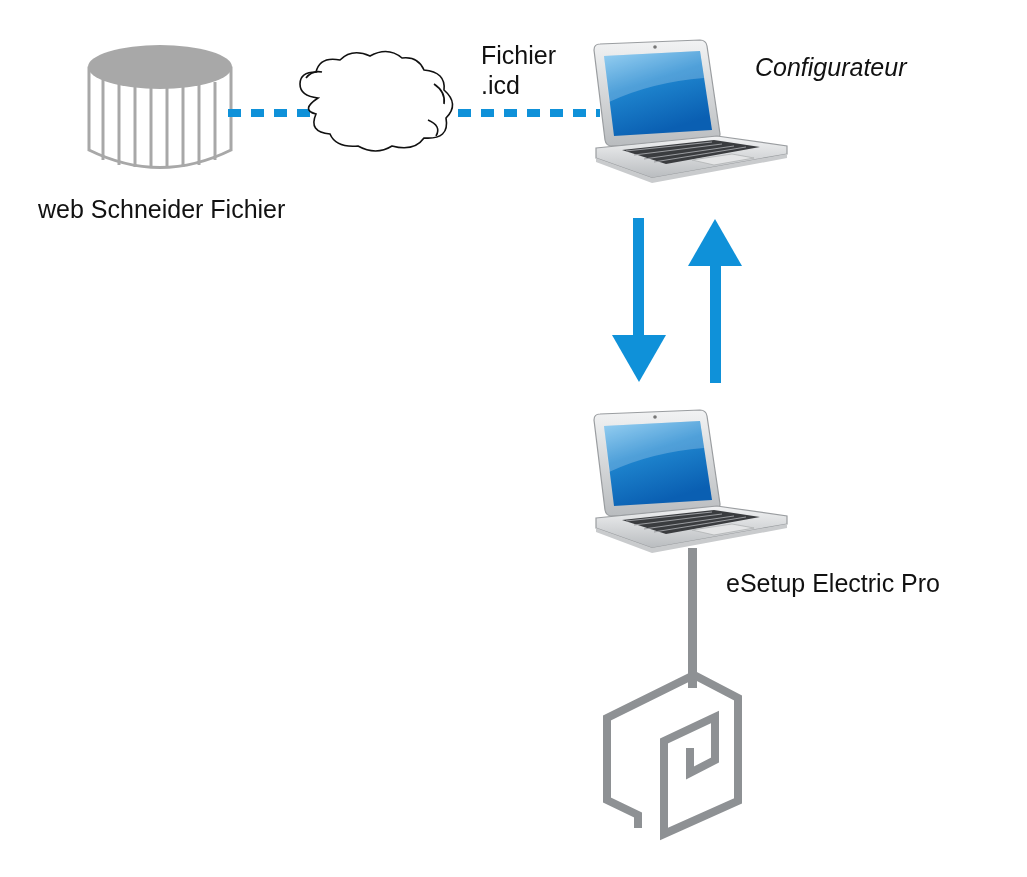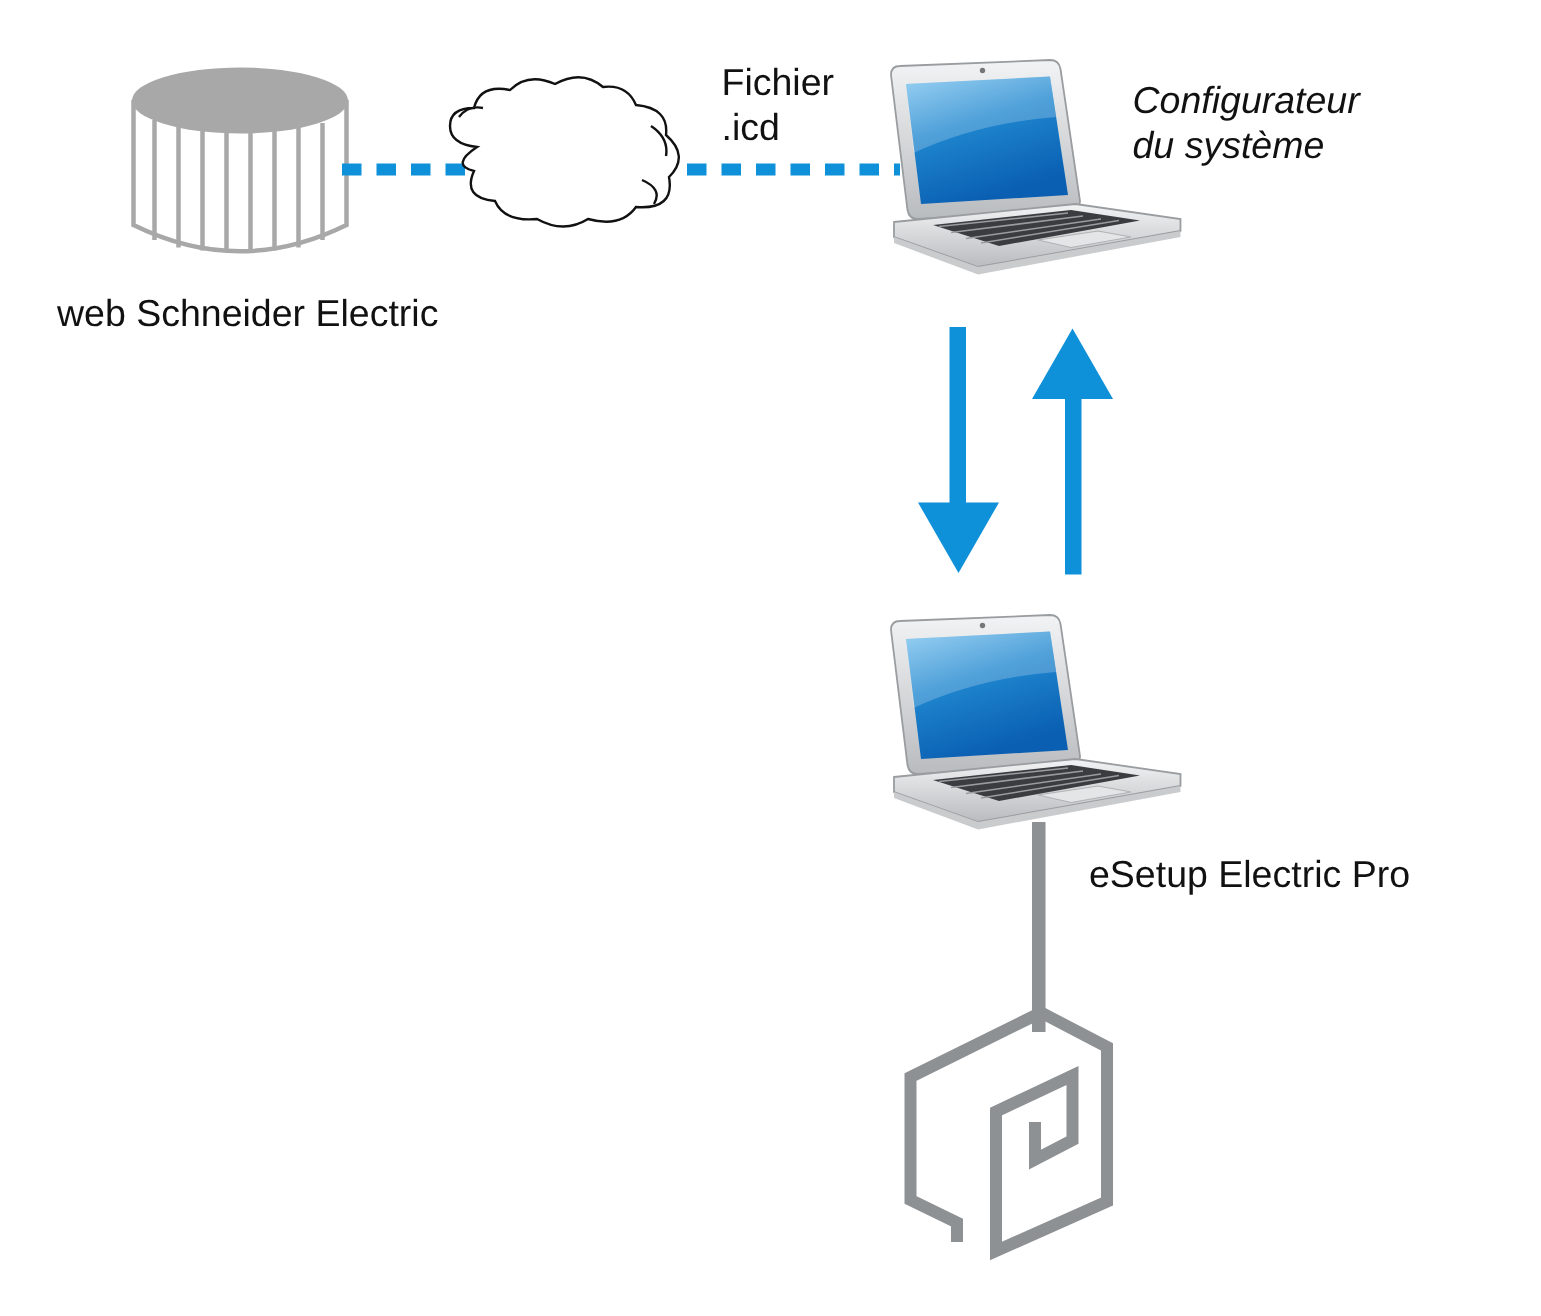--- a/index.html
+++ b/index.html
@@ -74,26 +74,25 @@
   <rect x="688" y="548" width="9" height="140" fill="#8e9194"></rect>
 
   <use href="#laptop" x="582" y="400"></use>
 
   <g fill="none" stroke="#8e9194" stroke-width="8" stroke-linejoin="miter" stroke-linecap="butt">
     <polyline points="638,828 638,815 607,800 607,718 694,675 738,698 738,801 664,834 664,741 715,717 715,760 690,773 690,748"></polyline>
   </g>
 </svg>
 
 <div class="label" style="left:38px; top:194px;">
-  <div>web Schneider Electric</div>
+  <div>web Schneider Fichier</div>
 </div>
 
 <div class="label" style="left:481px; top:40px;">
   <div>Fichier</div>
   <div>.icd</div>
 </div>
 
 <div class="label" style="left:755px; top:52px;font-style:italic;">
   <div>Configurateur</div>
-  <div>du système</div>
 </div>
 
 <div class="label" style="left:726px; top:568px;">eSetup Electric Pro</div>
 
 </body></html>

